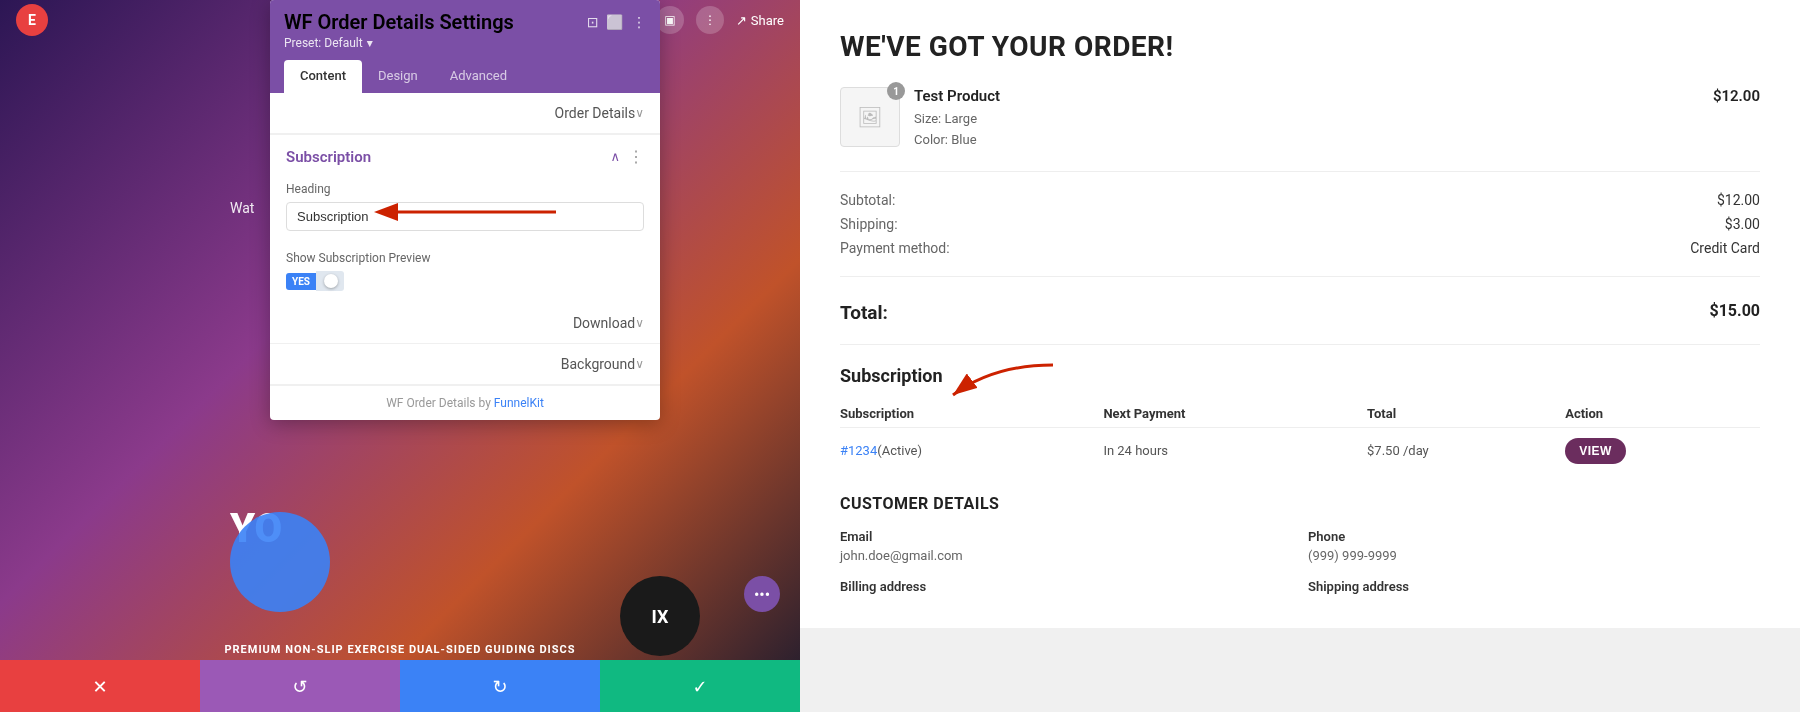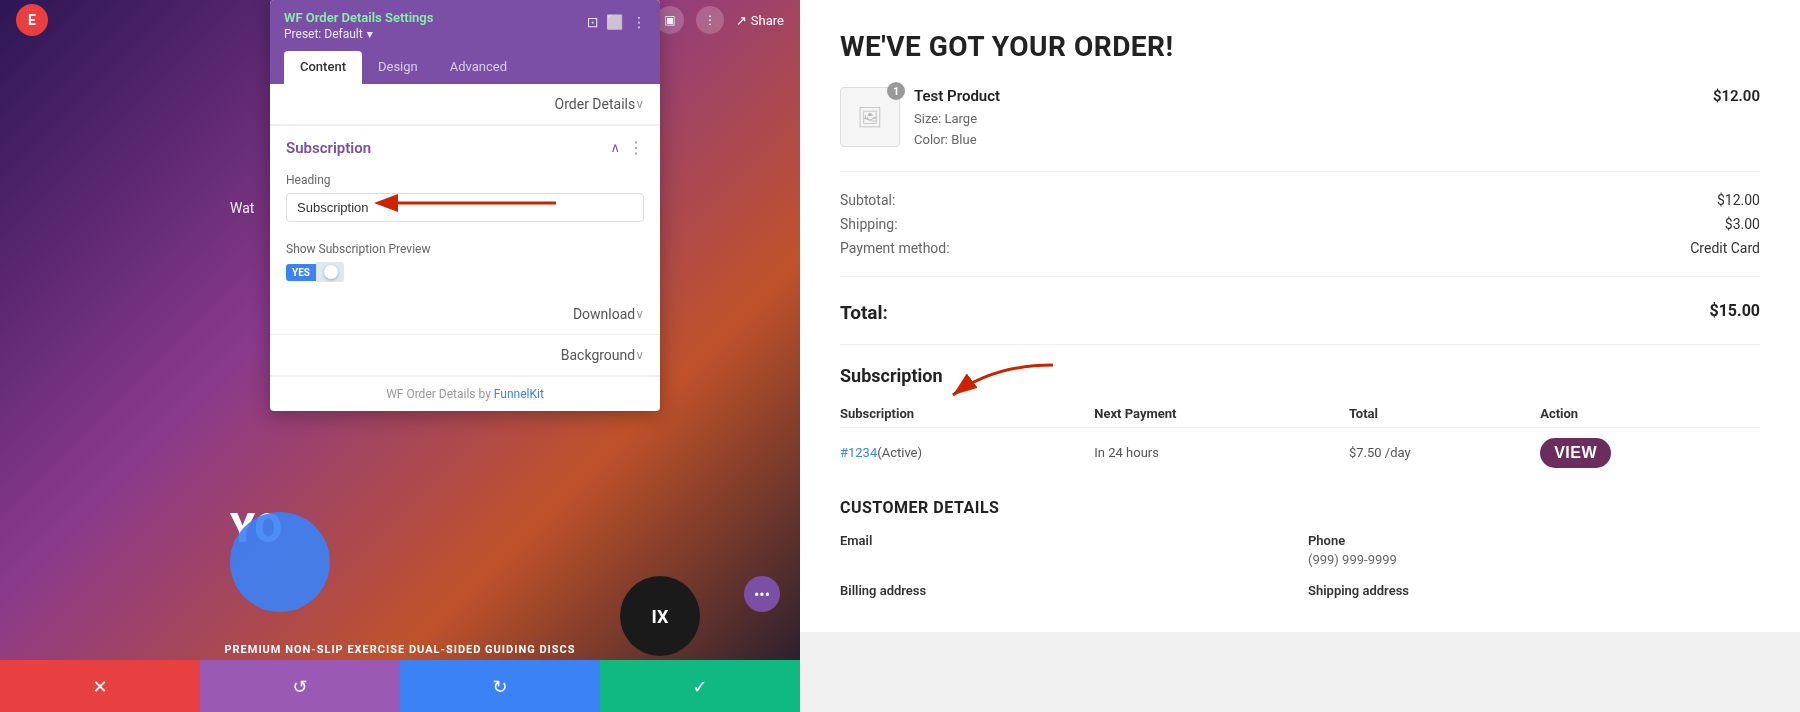--- a/index.html
+++ b/index.html
@@ -78,22 +78,22 @@
     }
     .settings-header {
       background: #7b4fa6;
       padding: 10px 14px;
       border-radius: 4px 4px 0 0;
       display: flex;
       justify-content: space-between;
       align-items: flex-start;
     }
     .settings-title {
-      color: #86efac;
-      font-size: 13px;
+      color: #000000;
+      font-size: 20px;
       font-weight: 600;
     }
     .settings-preset {
       color: rgba(255,255,255,0.85);
       font-size: 12px;
       margin-top: 2px;
       display: flex; align-items: center; gap: 4px;
     }
     .settings-header-icons {
       display: flex; align-items: center; gap: 8px;
@@ -478,21 +478,21 @@
     }
     .sub-link {
       color: #3b82f6;
       text-decoration: none;
     }
     .view-btn {
       background: #6b2d5e;
       color: white;
       padding: 6px 14px;
       border-radius: 20px;
-      font-size: 16px;
+      font-size: 12px;
       font-weight: 700;
       border: none;
       cursor: pointer;
       letter-spacing: 0.5px;
     }
 
     
     .customer-section {
       margin-top: 20px;
     }
@@ -735,20 +735,21 @@
           </tr>
         </tbody>
       </table>
     </div>
 
     <div class="customer-section">
       <h2 class="customer-title">CUSTOMER DETAILS</h2>
       <div class="customer-grid">
         <div>
           <div class="customer-col-label">Email</div>
+          <div class="customer-col-value">john.doe@gmail.com</div>
         </div>
         <div>
           <div class="customer-col-label">Phone</div>
           <div class="customer-col-value">(999) 999-9999</div>
         </div>
         <div>
           <div class="customer-col-label">Billing address</div>
         </div>
         <div>
           <div class="customer-col-label">Shipping address</div>

